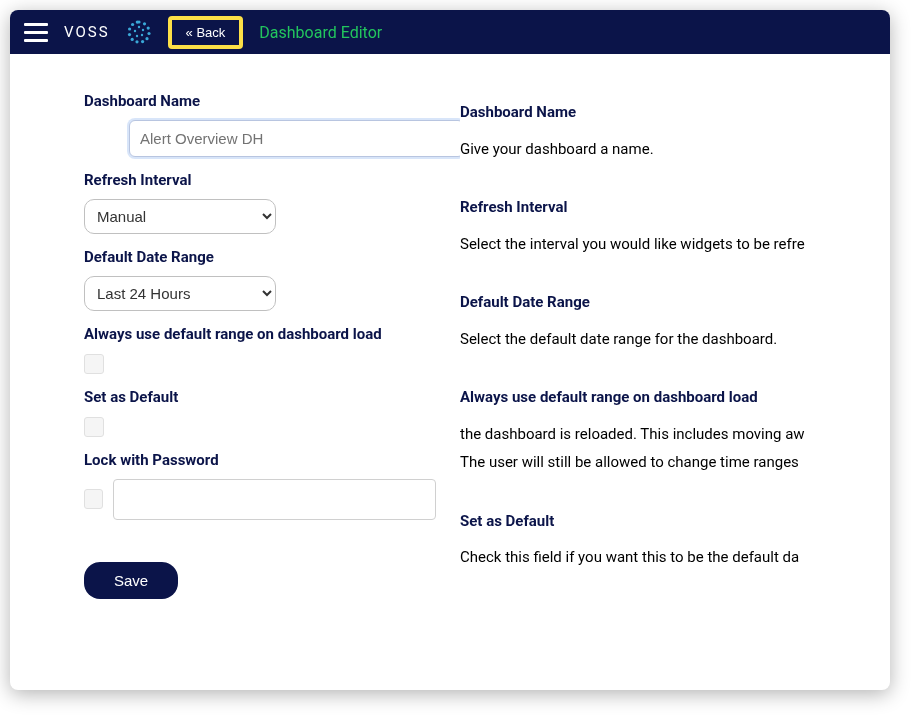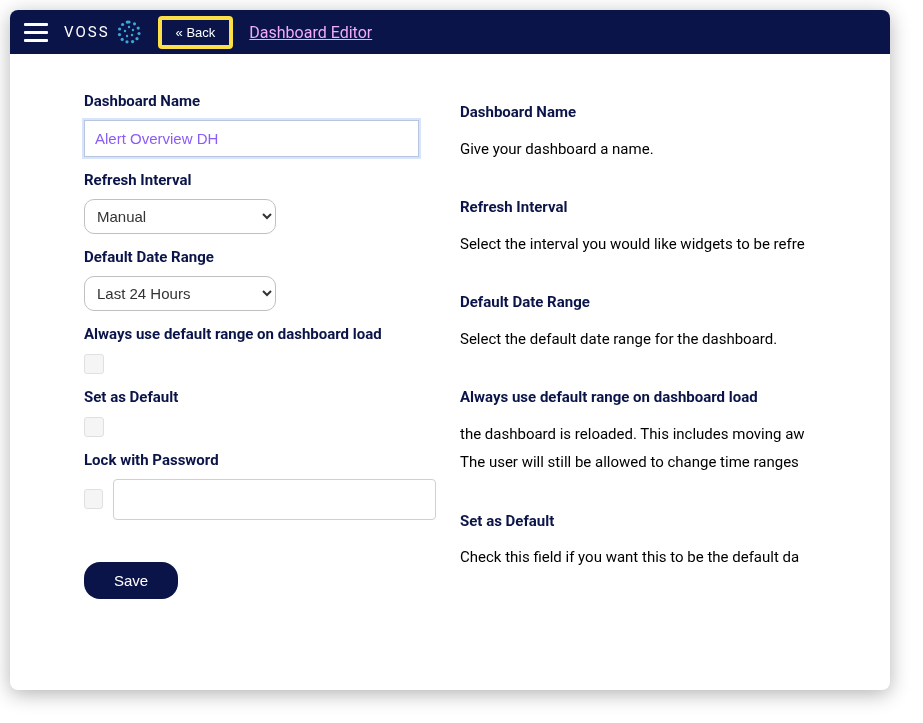--- a/index.html
+++ b/index.html
@@ -48,44 +48,43 @@
     .hamburger span {
       display: block;
       height: 3px;
       width: 100%;
       background: #fff;
       border-radius: 1px;
     }
     .logo {
       display: flex;
       align-items: center;
-      gap: 6px;
+      gap: 16px;
       letter-spacing: 2px;
       font-size: 15px;
       font-weight: 400;
     }
     .logo-dots {
       width: 26px;
       height: 26px;
       position: relative;
     }
     .back-btn {
       border: 4px solid #fde047;
       background: transparent;
       color: #fff;
       padding: 5px 14px;
       border-radius: 4px;
       font-size: 13px;
       cursor: pointer;
     }
     .header-title {
-      color: #f0abfc;
+      color: #22c55e;
       font-size: 16px;
       font-weight: 400;
-      text-decoration: underline;
     }
     .content {
       flex: 1;
       display: flex;
       overflow: hidden;
     }
     .left-col {
       width: 450px;
       padding: 38px 24px 24px 74px;
       overflow-y: auto;
@@ -103,25 +102,26 @@
       color: #0b1449;
       font-weight: 700;
       font-size: 15px;
       margin-bottom: 10px;
       display: block;
     }
     .text-input {
       width: 335px;
       padding: 9px 10px;
       border: 1px solid #b8c5e0;
-      border-radius: 0;
-      font-size: 15px;
-      color: #8b5cf6;
+      border-radius: 6px;
+      font-size: 15px;
+      color: #737373;
       box-shadow: 0 0 0 2px rgba(100,150,230,0.25);
       outline: none;
+      margin-left: 45px;
     }
     .select-input {
       width: 192px;
       padding: 7px 8px;
       border: 1px solid #c0c0c0;
       border-radius: 10px;
       font-size: 15px;
       color: #333;
       background: #fff;
     }

